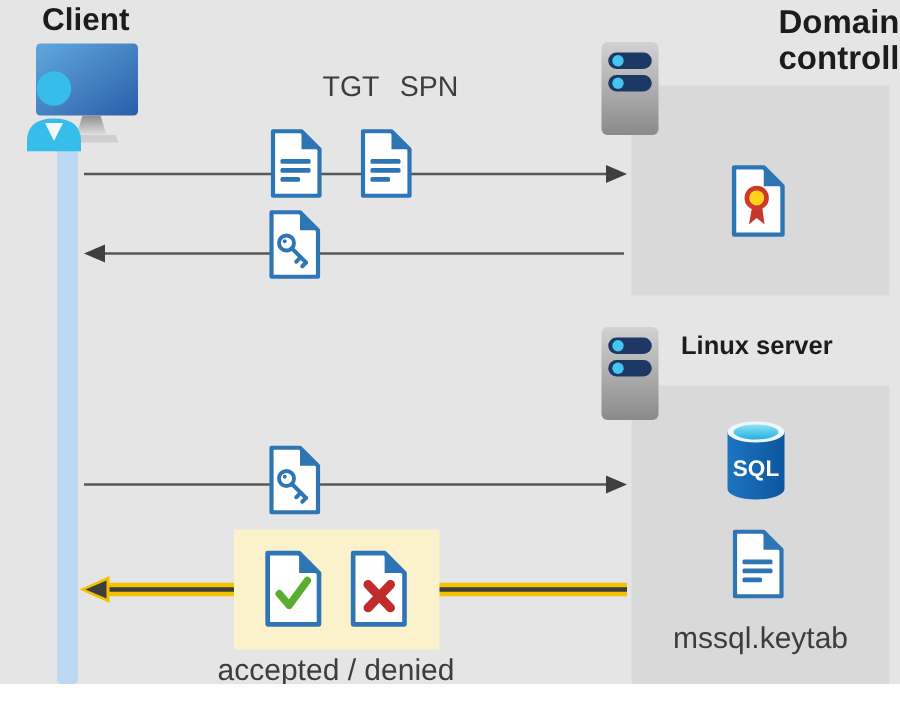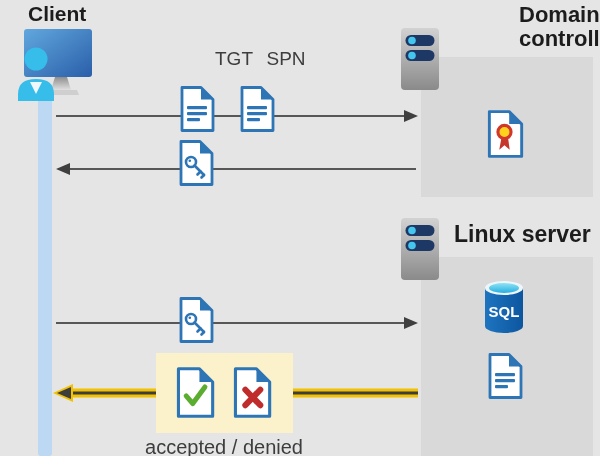--- a/index.html
+++ b/index.html
@@ -4,21 +4,21 @@
 <style>
   html,body{margin:0;padding:0;background:#fff;}
   .canvas{
     position:relative;width:600px;height:456px;background:#e5e5e5;
     font-family:"Liberation Sans",sans-serif;overflow:hidden;
   }
   .abs{position:absolute;}
   .entity-title{font-weight:bold;color:#1c1c1c;}
   .client-title{left:28px;top:2px;font-size:21px;}
   .dc-title{left:472px;top:3px;width:150px;font-size:22px;line-height:24px;margin-left:47px;}
-  .ls-title{left:454px;top:221px;width:142px;font-size:23px;}
+  .ls-title{left:454px;top:221px;width:142px;font-size:17px;}
   .small-label{font-size:19px;color:#3d3d3d;text-align:center;}
   .tgt-label{left:176px;top:48px;width:44px;margin-left:36px;}
   .spn-label{left:236px;top:48px;width:44px;margin-left:28px;}
   .caption{left:129px;top:436px;width:190px;font-size:20px;color:#3d3d3d;text-align:center;}
   .keytab-label{left:421px;top:415px;width:172px;font-size:20px;color:#3d3d3d;text-align:center;}
   .lifeline{left:38px;top:88px;width:14px;height:368px;background:#bdd8f2;border-radius:3px;}
   .panel{background:#d9d9d9;}
   .dc-panel{left:421px;top:57px;width:172px;height:140px;}
   .ls-panel{left:421px;top:257px;width:172px;height:201px;}
   .hl-box{left:156px;top:353px;width:137px;height:80px;background:#fbf2cb;}
@@ -174,14 +174,15 @@
     <text x="22" y="38" text-anchor="middle" font-size="15" font-weight="bold" fill="#ffffff" font-family="Liberation Sans, sans-serif">SQL</text>
   </svg>
   <svg class="abs" style="left:486px;top:352px" width="38" height="48" viewBox="0 0 38 48">
     <use href="#doc"></use>
     <g fill="#2e75b6">
         <rect x="9" y="21" width="20" height="3.2" rx="1"></rect>
         <rect x="9" y="27" width="20" height="3.2" rx="1"></rect>
         <rect x="9" y="33" width="13" height="3.2" rx="1"></rect>
       </g>
   </svg>
+  <div class="abs keytab-label">mssql.keytab</div>
 
 </div>
 
 </body></html>

